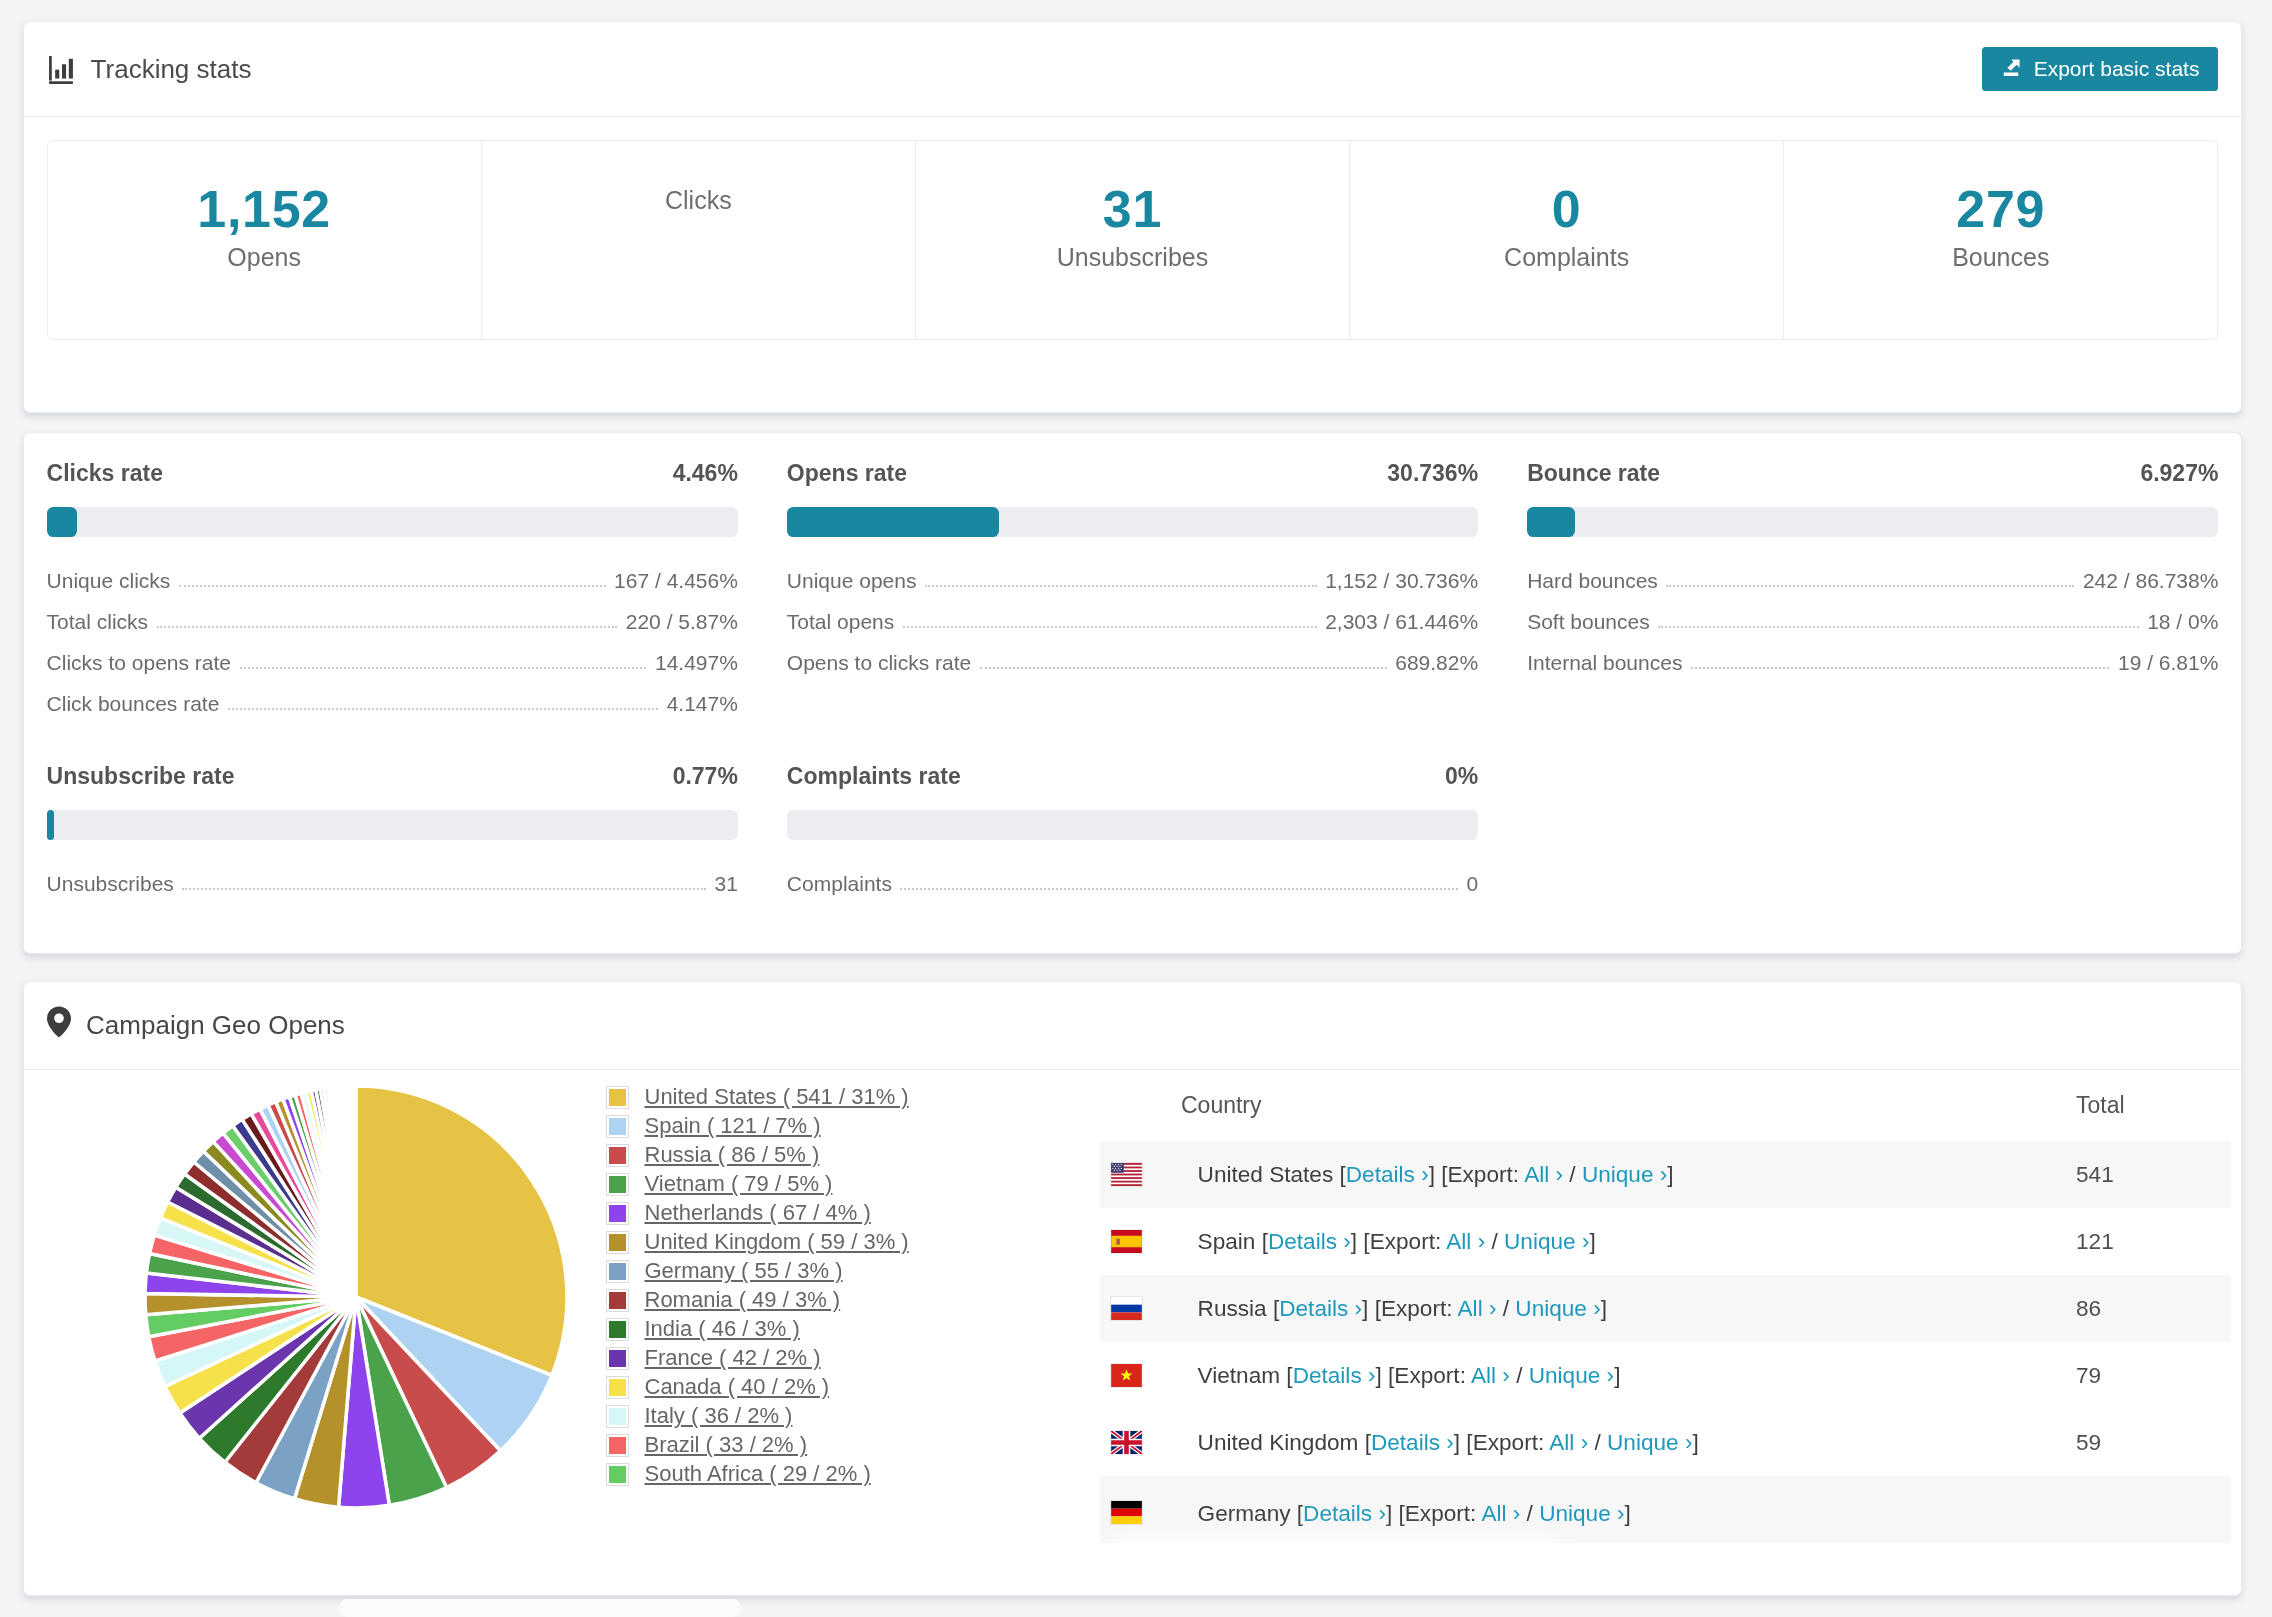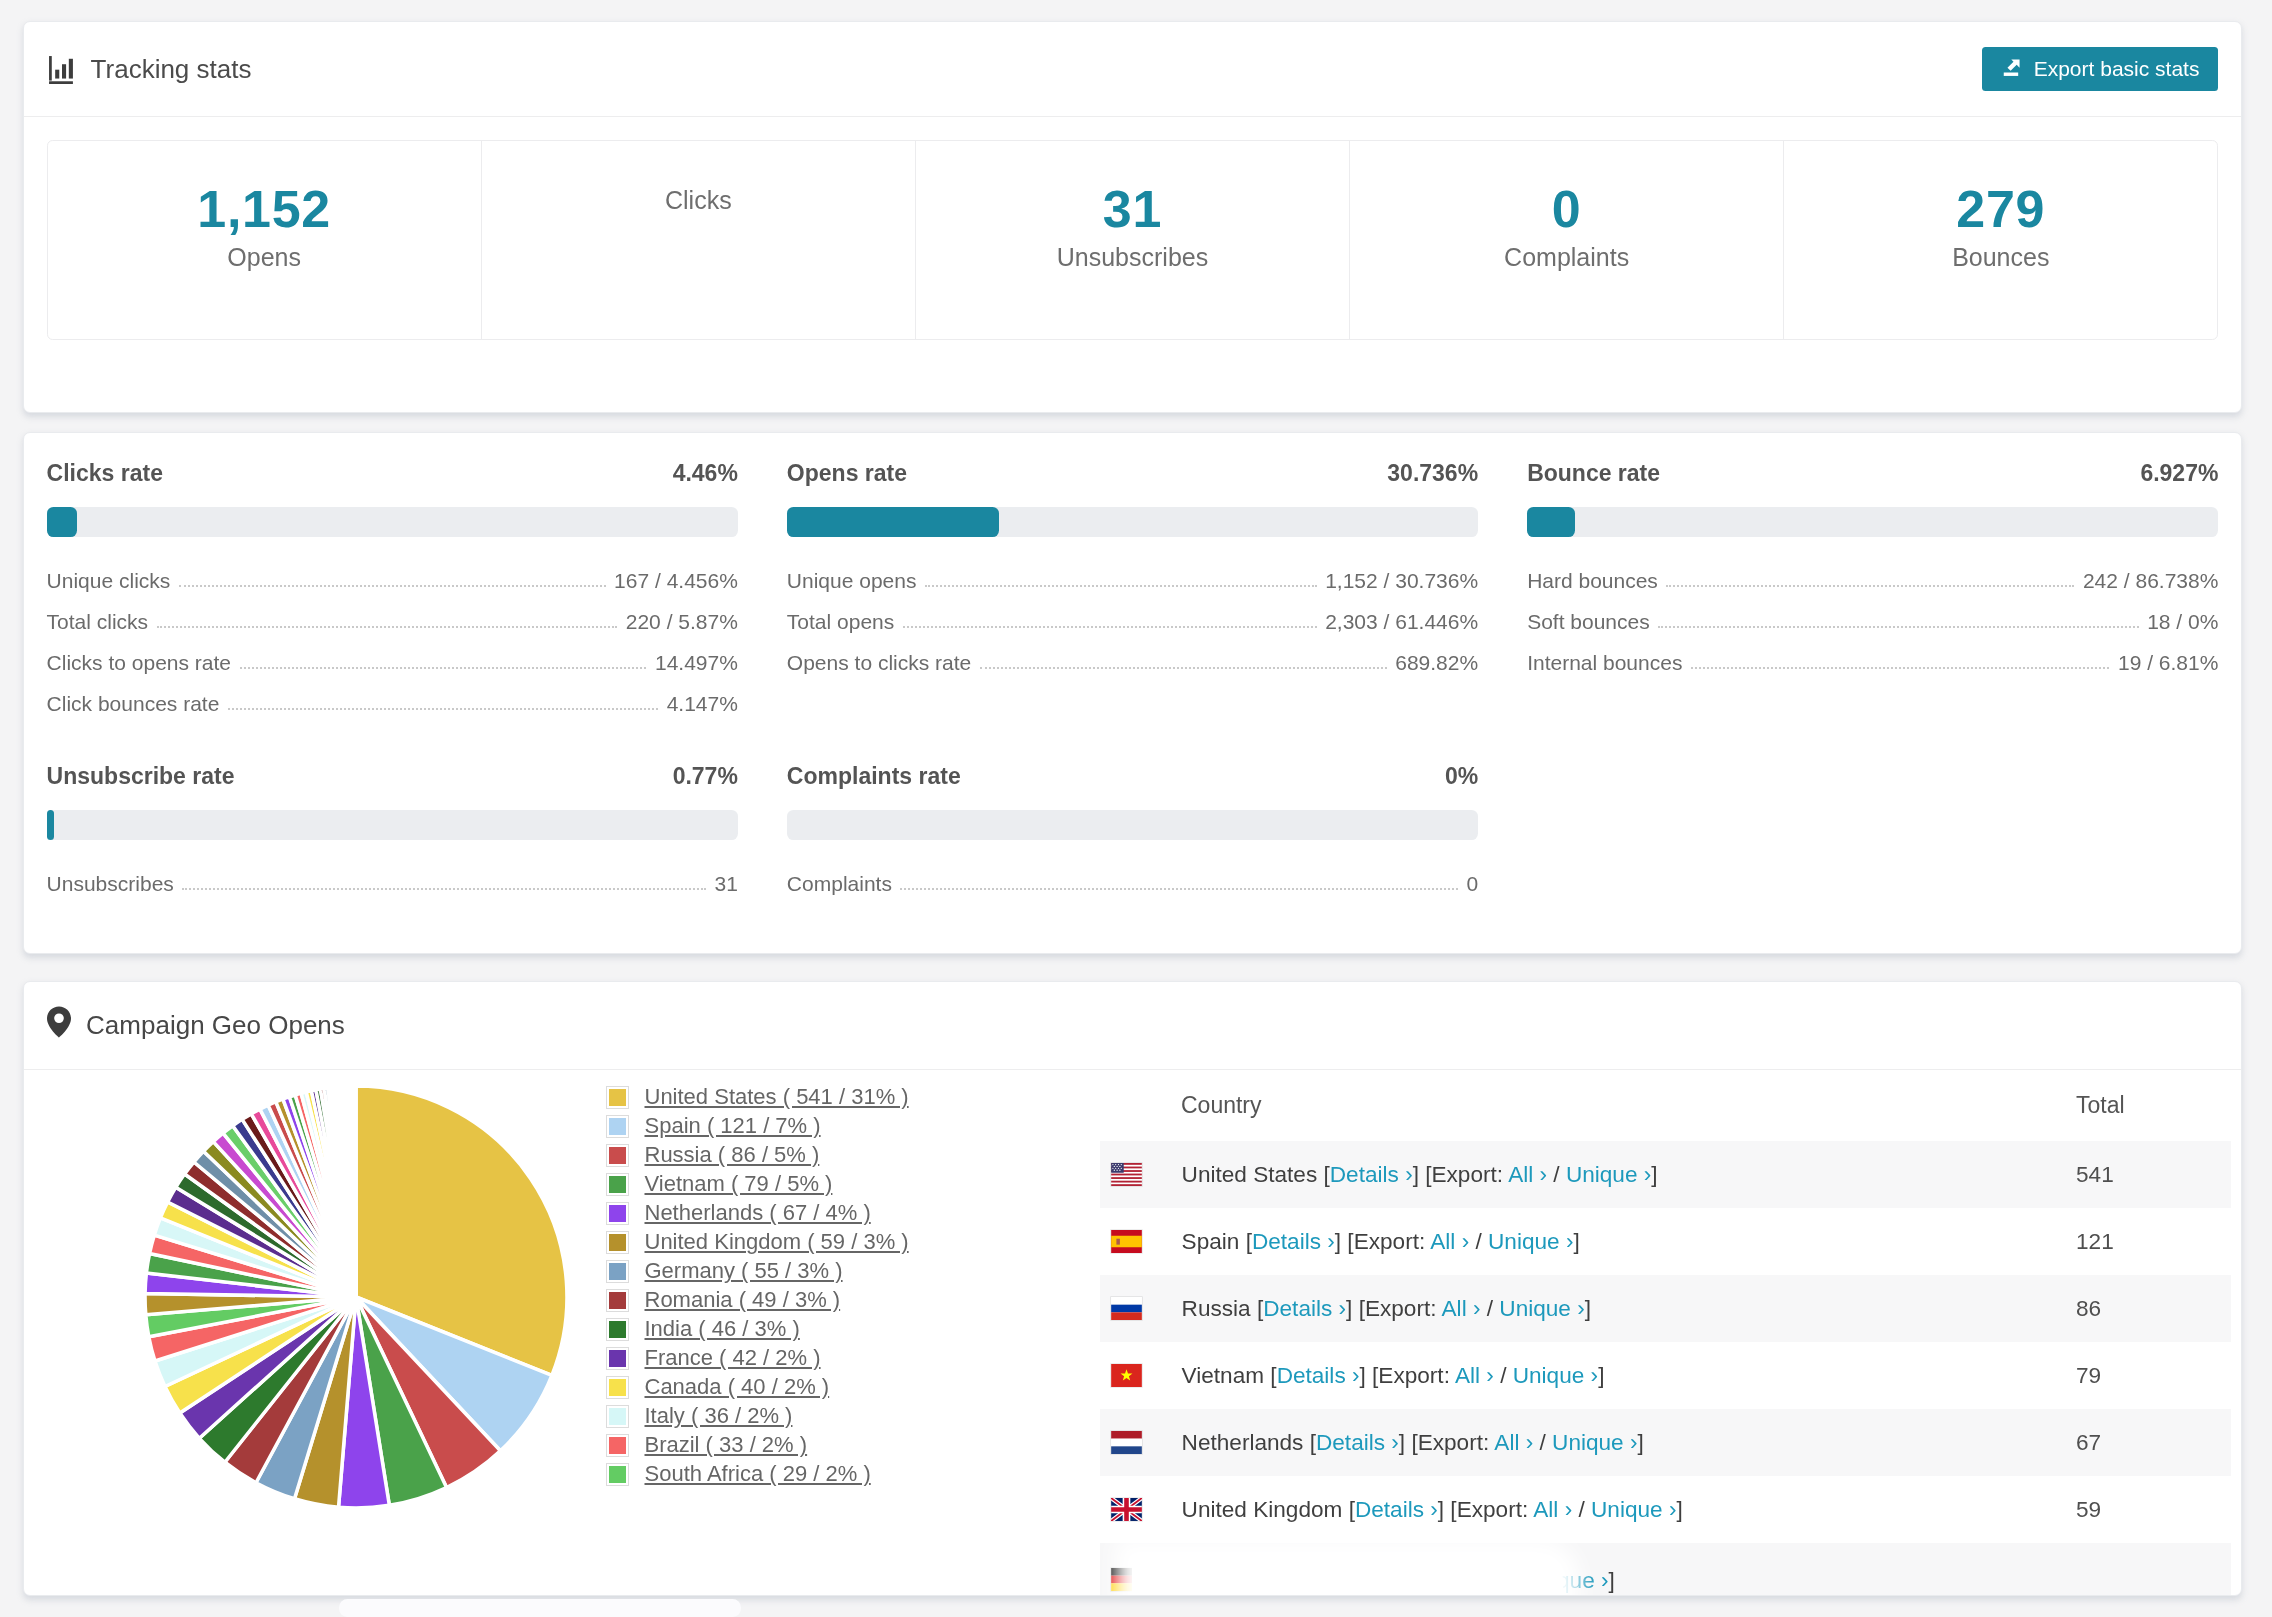--- a/index.html
+++ b/index.html
@@ -56,21 +56,21 @@
 
   .gtable { flex:1; padding-right:10px; }
   .thead { display:flex; align-items:center; height:71px; font-size:23px; color:#555; }
   .tcol-country { flex:1; padding-left:81px; }
   .tcol-total { width:155px; }
   .trow { display:flex; align-items:center; height:67px; font-size:22.6px; color:#3f3f3f; }
   .trow.odd { background:#f7f7f8; }
   .flag { flex:none; width:31px; height:23px; margin-left:10.6px;
           box-shadow:0 0 0 0.7px rgba(0,0,0,.10); }
   .flag svg { display:block; width:31px; height:23px; }
-  .ctext { flex:1; padding-left:40px; white-space:nowrap; }
+  .ctext { flex:1; padding-left:56px; white-space:nowrap; }
   .ttotal { width:155px; color:#4f4f4f; }
   .lnk { color:#1d99bc; text-decoration:none; cursor:pointer; }
   .trow.partial { align-items:flex-start; padding-top:25.4px; }
   .white-blob { position:absolute; left:1108px; top:486px; width:431px; height:56px;
                 background:#fff; border-radius:0 24px 0 0;
                 box-shadow:0 0 21px 17px #fff; }
 
   .hscroll { position:absolute; left:339px; top:1599px; width:402px; height:18.4px;
              background:#fbfbfd; border-radius:8.5px; }
 </style>
@@ -473,31 +473,20 @@
           <div class="trow">
             <span class="flag">
               <svg viewBox="0 0 44 33">
                 <rect width="44" height="33" fill="#da251d"></rect>
                 <polygon fill="#ffff00" points="22,7.5 24.12,13.59 30.56,13.72 25.42,17.61 27.29,23.78 22,20.1 16.71,23.78 18.58,17.61 13.44,13.72 19.88,13.59"></polygon>
               </svg>
             </span>
             <span class="ctext">Vietnam [<a class="lnk">Details ›</a>] [Export: <a class="lnk">All ›</a> / <a class="lnk">Unique ›</a>]</span>
             <div class="ttotal">79</div>
           </div>
-          <div class="trow odd">
-            <span class="flag">
-              <svg viewBox="0 0 44 33">
-                <rect width="44" height="11" fill="#AE1C28"></rect>
-                <rect y="11" width="44" height="11" fill="#fff"></rect>
-                <rect y="22" width="44" height="11" fill="#21468B"></rect>
-              </svg>
-            </span>
-            <span class="ctext">Netherlands [<a class="lnk">Details ›</a>] [Export: <a class="lnk">All ›</a> / <a class="lnk">Unique ›</a>]</span>
-            <div class="ttotal">67</div>
-          </div>
           <div class="trow">
             <span class="flag">
               <svg viewBox="0 0 44 33">
                 <rect width="44" height="33" fill="#012169"></rect>
                 <path stroke="#fff" stroke-width="6" d="M0,0 44,33 M44,0 0,33"></path>
                 <path stroke="#C8102E" stroke-width="2.6" d="M0,0 44,33 M44,0 0,33"></path>
                 <path stroke="#fff" stroke-width="11" d="M22,0 V33 M0,16.5 H44"></path>
                 <path stroke="#C8102E" stroke-width="6.6" d="M22,0 V33 M0,16.5 H44"></path>
               </svg>
             </span>

